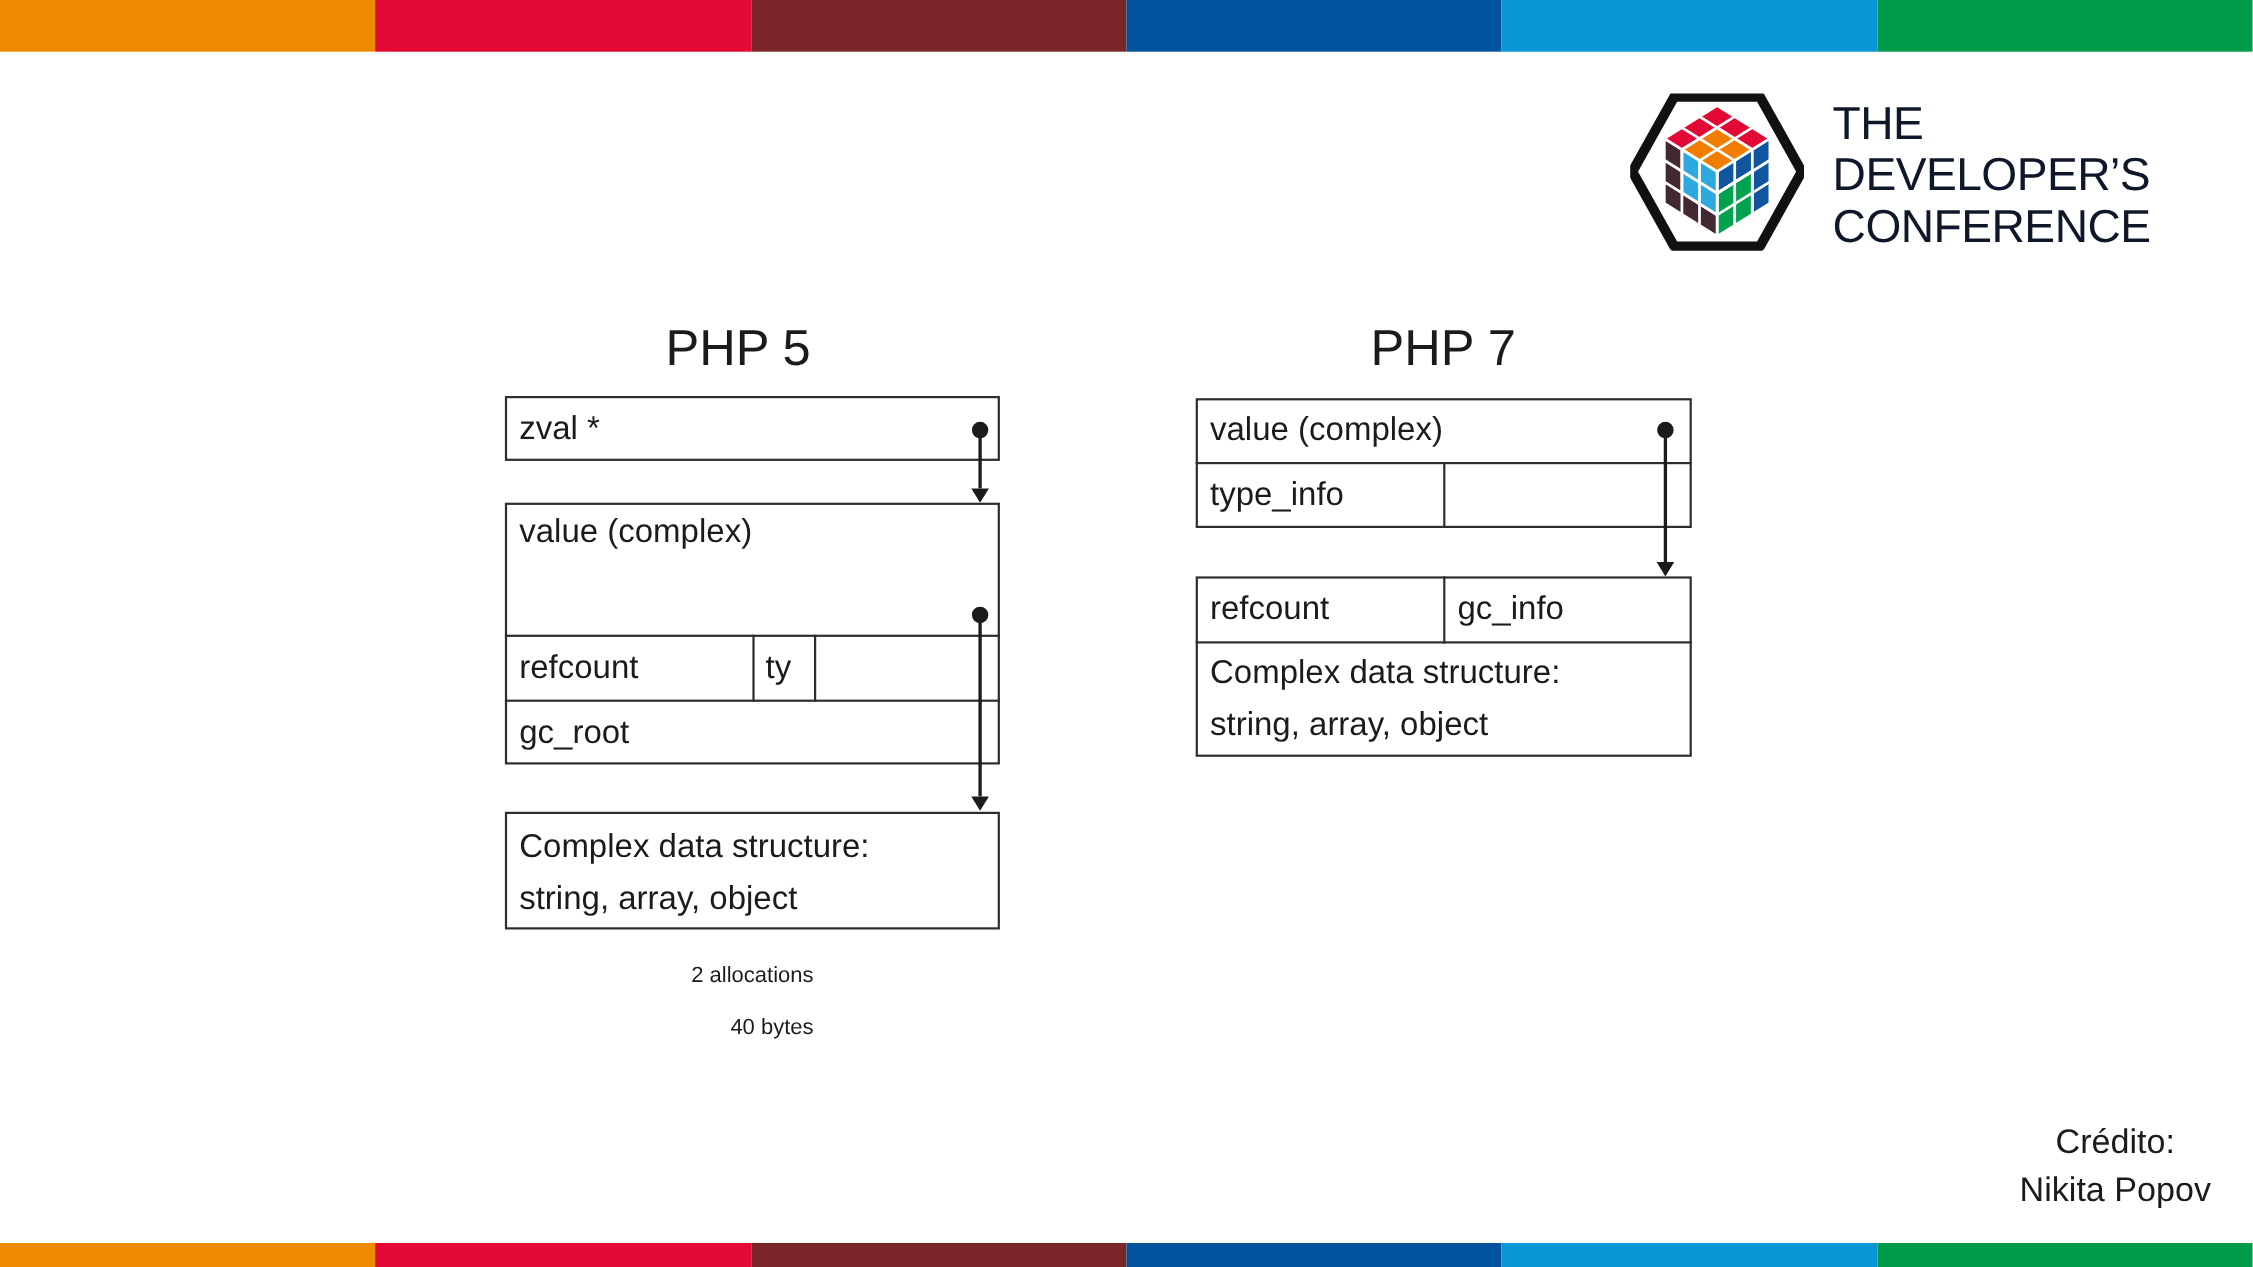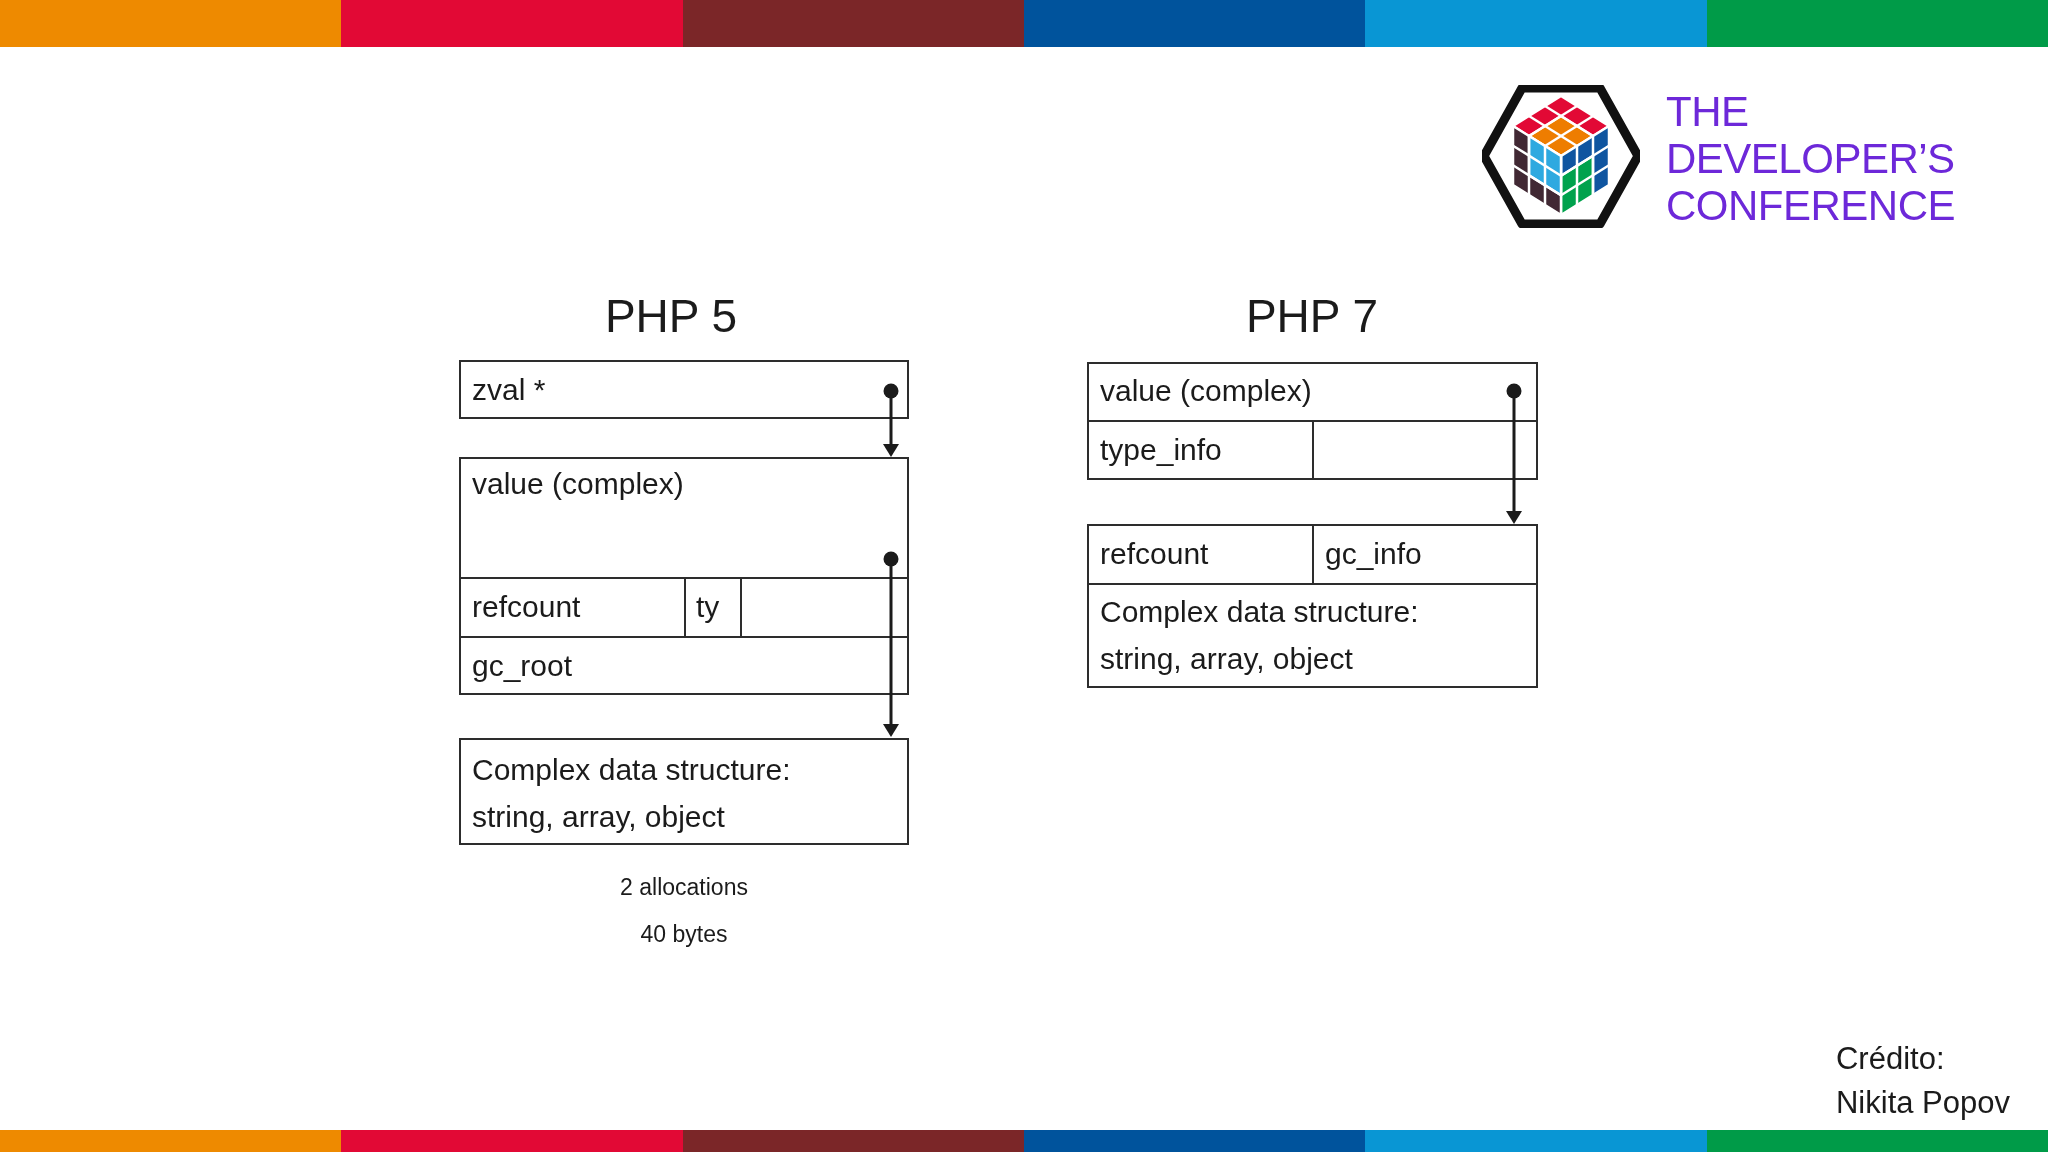--- a/index.html
+++ b/index.html
@@ -14,36 +14,36 @@
   .seg{flex:1;height:100%;}
   .seg-orange{background:var(--bar-orange);}
   .seg-red{background:var(--bar-red);}
   .seg-maroon{background:var(--bar-maroon);}
   .seg-blue{background:var(--bar-blue);}
   .seg-lightblue{background:var(--bar-lightblue);}
   .seg-green{background:var(--bar-green);}
   
   .logo-mark{position:absolute;left:1482px;top:85px;}
   .logo-text{position:absolute;left:1666px;top:88px;font-size:42px;line-height:47px;
-    color:#6d28d9;letter-spacing:-0.5px;white-space:nowrap;}
+    color:#0f172a;letter-spacing:-0.5px;white-space:nowrap;}
   
   .box{position:absolute;border:2px solid var(--line);box-sizing:border-box;background:#fff;}
   .hline{position:absolute;height:2px;background:var(--line);}
   .vline{position:absolute;width:2px;background:var(--line);}
   .lbl{position:absolute;font-size:30px;white-space:nowrap;color:var(--text);}
   .bullet{position:absolute;width:15px;height:15px;border-radius:50%;background:var(--text);
     transform:translate(-50%,-50%);}
   .aline{position:absolute;width:3px;background:var(--text);transform:translateX(-50%);}
   .ahead{position:absolute;width:0;height:0;border-left:8px solid transparent;
     border-right:8px solid transparent;border-top:13px solid var(--text);transform:translateX(-50%);}
   .col-heading{position:absolute;font-size:46px;transform:translateX(-50%);white-space:nowrap;}
-  .stats{position:absolute;transform:translateX(-50%);text-align:center;
-    font-size:23px;line-height:47px;white-space:nowrap;}
+  .stats{position:absolute;transform:translateX(-50%);text-align:right;
+    font-size:20px;line-height:47px;white-space:nowrap;}
   .complex-text{position:absolute;font-size:30px;line-height:47px;white-space:nowrap;}
-  .credit{position:absolute;right:38px;top:1016px;text-align:left;font-size:31px;line-height:44px;margin-top:21px;}
+  .credit{position:absolute;right:38px;top:1016px;text-align:center;font-size:31px;line-height:44px;}
 </style>
 </head>
 <body>
 
 <div class="slide">
 
   <div class="bar bar-top">
     <div class="seg seg-orange"></div>
     <div class="seg seg-red"></div>
     <div class="seg seg-maroon"></div>

